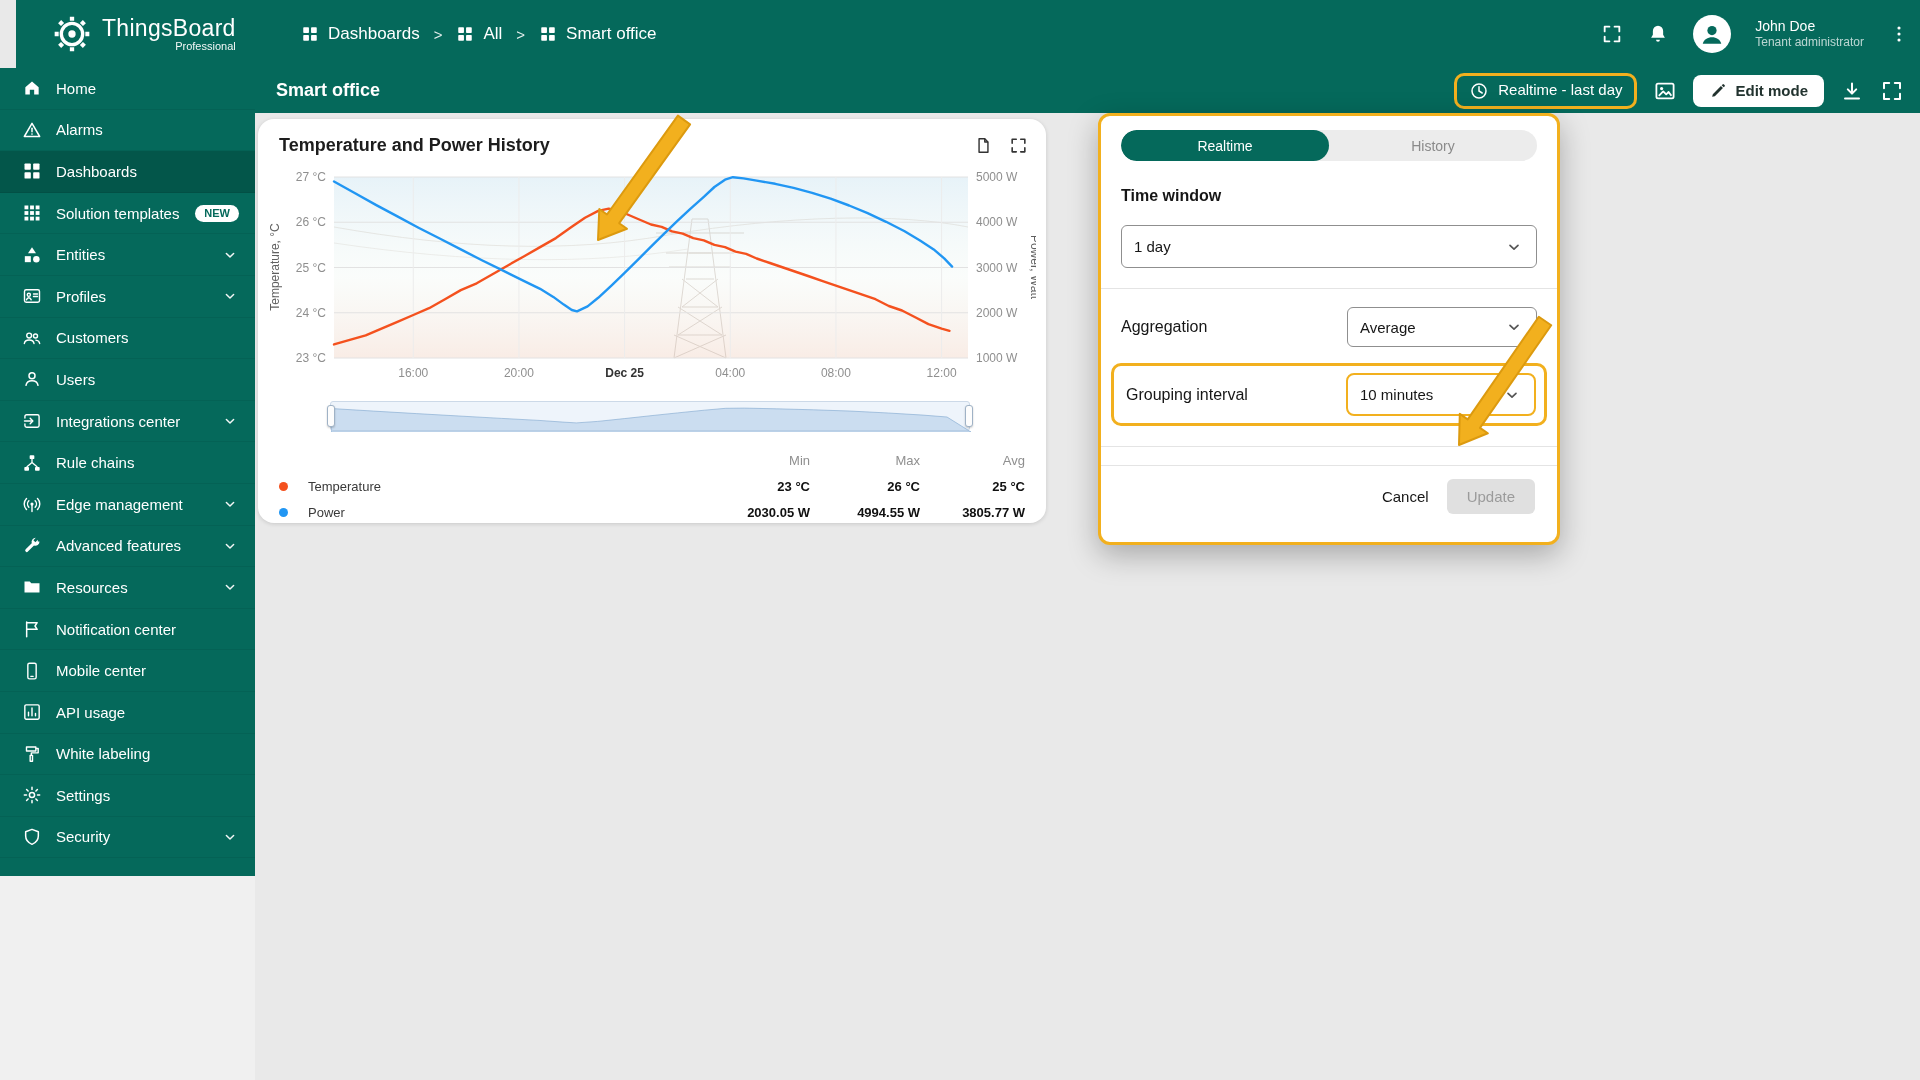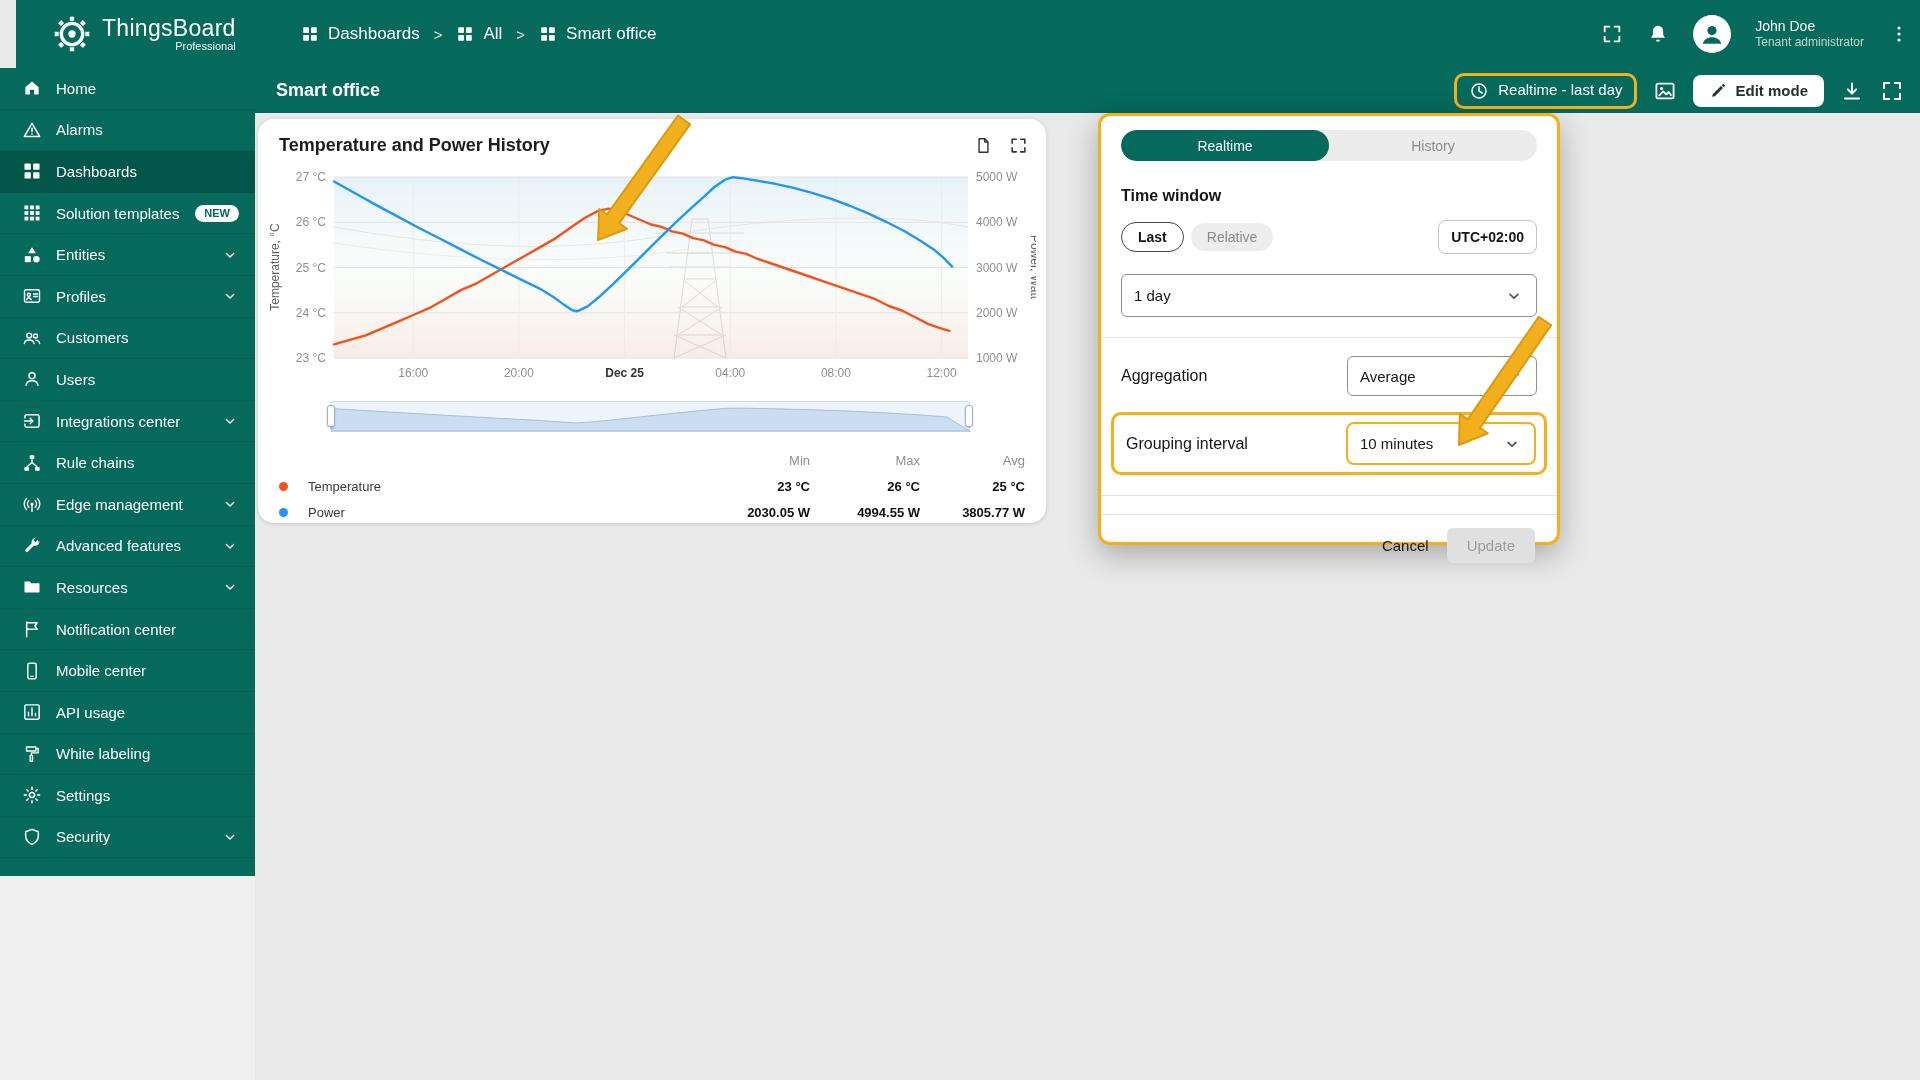--- a/index.html
+++ b/index.html
@@ -640,25 +640,20 @@
     </div>
   </div>
 </div>
 
 <div id="popup">
   <div class="seg">
     <div class="seg-opt active">Realtime</div>
     <div class="seg-opt">History</div>
   </div>
   <div class="tw-heading">Time window</div>
-  <div class="lr-row">
-    <div class="pill last">Last</div>
-    <div class="pill rel">Relative</div>
-    <div class="utc">UTC+02:00</div>
-  </div>
   <div class="dd full">
     <span>1 day</span>
     <svg class="chev" viewBox="0 0 24 24">
         <use href="#s-chev"></use>
       </svg>
   </div>
   <div class="pdiv"></div>
   <div class="field-row">
     <div class="field-label">Aggregation</div>
     <div class="dd w190">

